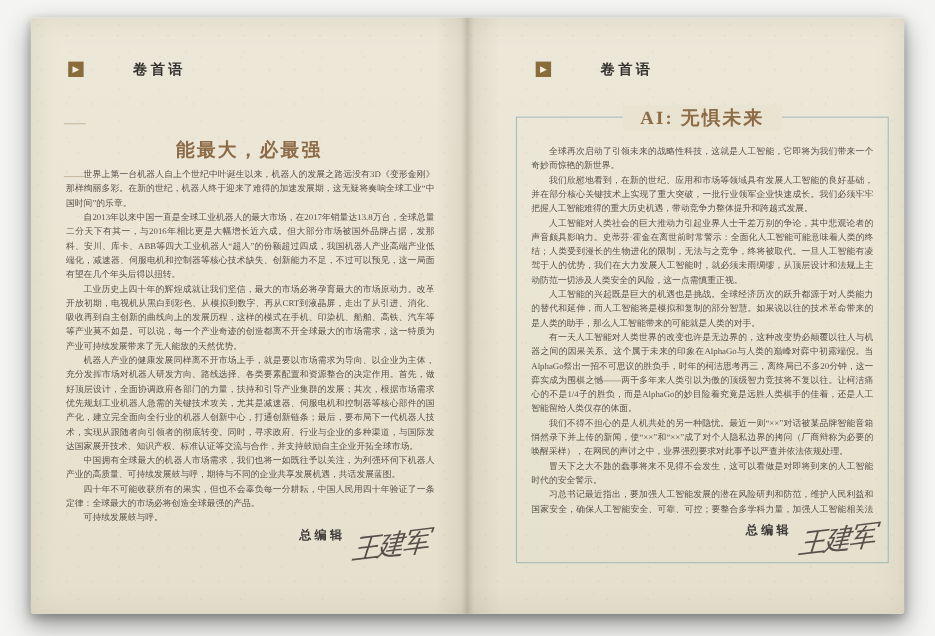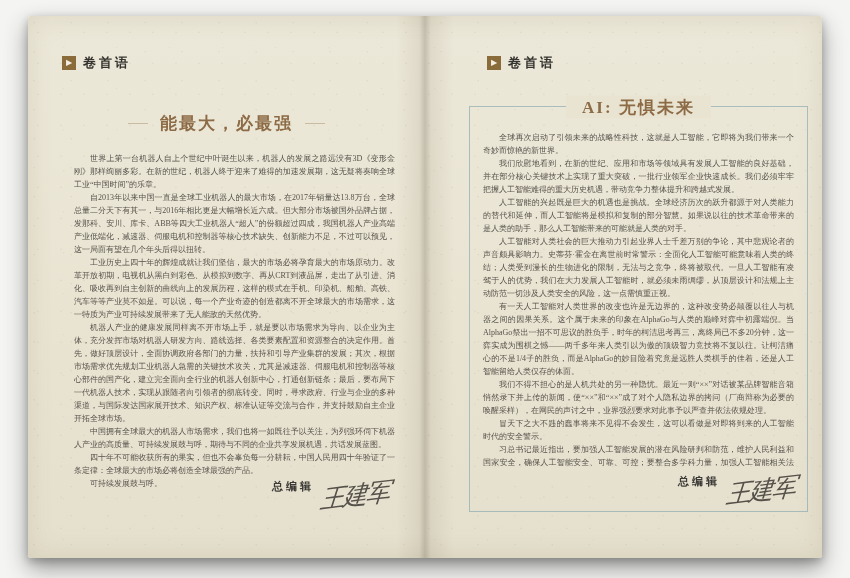--- a/index.html
+++ b/index.html
@@ -14,26 +14,26 @@
     box-shadow:inset 0 0 26px rgba(120,100,60,.14),0 10px 22px rgba(40,40,40,.45),0 3px 8px rgba(40,40,40,.28);
     display:flex;}
   .page{width:50%;position:relative;height:100%;}
   .fold{position:absolute;left:50%;top:0;bottom:0;width:58px;transform:translateX(-50%);pointer-events:none;
     background:linear-gradient(to right,rgba(90,75,50,0) 0%,rgba(90,75,50,.09) 40%,rgba(58,46,28,.22) 50%,rgba(90,75,50,.09) 60%,rgba(90,75,50,0) 100%);}
   .hdr{position:absolute;top:38px;display:flex;align-items:center;gap:7px;}
   .page.left .hdr{left:34px;}
   .page.right .hdr{left:62px;}
   .hdr-icon{width:14px;height:14px;background:#8a6b3a;color:#f4efe2;font-size:8px;line-height:14px;
     text-align:center;display:inline-block;font-family:"DejaVu Sans",sans-serif;}
-  .hdr-label{font-weight:bold;font-size:13px;color:#35332f;letter-spacing:3px;}
-  .title-row{position:absolute;left:0;right:0;text-align:center;display:flex;align-items:center;justify-content:center;gap:12px;}
+  .hdr-label{font-weight:bold;font-size:13px;color:#35332f;letter-spacing:3px;margin-left:38px;}
+  .title-row{position:absolute;left:0;right:0;text-align:center;display:flex;justify-content:center;gap:12px;flex-direction:column;}
   .lp-title-row{top:96px;left:30px;right:30px;}
   .page-title{font-weight:bold;font-size:17px;color:#8d6b46;letter-spacing:2px;white-space:nowrap;}
   .title-rule{height:1px;width:20px;background:rgba(141,107,70,.35);}
-  .lp-body{position:absolute;top:136px;left:32px;right:30px;bottom:70px;overflow:hidden;margin-left:14px;}
+  .lp-body{position:absolute;top:136px;left:32px;right:30px;bottom:70px;overflow:hidden;}
   .bodytext p{margin:0;text-indent:2em;font-size:8px;line-height:13px;color:#57524b;text-align:justify;}
   .sig{display:flex;gap:6px;}
   .lp-sig{position:absolute;right:36px;bottom:46px;}
   .sig-label{font-weight:bold;font-size:11px;letter-spacing:3px;color:#3c3a36;padding-bottom:8px;}
   .sig-name{display:inline-block;font-size:25px;color:#46423c;font-style:italic;letter-spacing:-2px;
     transform:rotate(-7deg) skewX(-12deg);opacity:.9;}
   
   .frame{position:absolute;top:90px;left:44px;right:14px;bottom:46px;border:1px solid rgba(125,162,172,.6);}
   .rp-title-row{position:absolute;top:0;left:0;right:0;transform:translateY(-50%);display:flex;justify-content:center;}
   .rp-title-row .page-title{background:#e9e4d2;padding:0 16px;text-align:center;}
@@ -75,22 +75,22 @@
       <span class="hdr-icon">▶</span>
       <span class="hdr-label">卷首语</span>
     </div>
     <div class="frame">
       <div class="rp-title-row">
         <span class="page-title">AI: 无惧未来</span>
       </div>
       <div class="rp-body bodytext">
         <p>全球再次启动了引领未来的战略性科技，这就是人工智能，它即将为我们带来一个奇妙而惊艳的新世界。</p>
         <p>我们欣慰地看到，在新的世纪、应用和市场等领域具有发展人工智能的良好基础，并在部分核心关键技术上实现了重大突破，一批行业领军企业快速成长。我们必须牢牢把握人工智能难得的重大历史机遇，带动竞争力整体提升和跨越式发展。</p>
+        <p>人工智能对人类社会的巨大推动力引起业界人士千差万别的争论，其中悲观论者的声音颇具影响力。史蒂芬·霍金在离世前时常警示：全面化人工智能可能意味着人类的终结；人类受到漫长的生物进化的限制，无法与之竞争，终将被取代。一旦人工智能有凌驾于人的优势，我们在大力发展人工智能时，就必须未雨绸缪，从顶层设计和法规上主动防范一切涉及人类安全的风险，这一点需慎重正视。</p>
         <p>人工智能的兴起既是巨大的机遇也是挑战。全球经济历次的跃升都源于对人类能力的替代和延伸，而人工智能将是模拟和复制的部分智慧。如果说以往的技术革命带来的是人类的助手，那么人工智能带来的可能就是人类的对手。</p>
-        <p>人工智能对人类社会的巨大推动力引起业界人士千差万别的争论，其中悲观论者的声音颇具影响力。史蒂芬·霍金在离世前时常警示：全面化人工智能可能意味着人类的终结；人类受到漫长的生物进化的限制，无法与之竞争，终将被取代。一旦人工智能有凌驾于人的优势，我们在大力发展人工智能时，就必须未雨绸缪，从顶层设计和法规上主动防范一切涉及人类安全的风险，这一点需慎重正视。</p>
         <p>有一天人工智能对人类世界的改变也许是无边界的，这种改变势必颠覆以往人与机器之间的因果关系。这个属于未来的印象在AlphaGo与人类的巅峰对弈中初露端倪。当AlphaGo祭出一招不可思议的胜负手，时年的柯洁思考再三，离终局已不多20分钟，这一弈实成为围棋之憾——两千多年来人类引以为傲的顶级智力竞技将不复以往。让柯洁痛心的不是1/4子的胜负，而是AlphaGo的妙目险着究竟是远胜人类棋手的佳着，还是人工智能留给人类仅存的体面。</p>
         <p>我们不得不担心的是人机共处的另一种隐忧。最近一则“××”对话被某品牌智能音箱悄然录下并上传的新闻，使“××”和“××”成了对个人隐私边界的拷问（厂商辩称为必要的唤醒采样），在网民的声讨之中，业界强烈要求对此事予以严查并依法依规处理。</p>
         <p>冒天下之大不韪的蠢事将来不见得不会发生，这可以看做是对即将到来的人工智能时代的安全警示。</p>
         <p>习总书记最近指出，要加强人工智能发展的潜在风险研判和防范，维护人民利益和国家安全，确保人工智能安全、可靠、可控；要整合多学科力量，加强人工智能相关法律、伦理、社会问题研究，建立健全保障人工智能健康发展的法律法规、制度体系、伦理道德。</p>
 
       </div>
       <div class="sig rp-sig">
         <span class="sig-label">总编辑</span>
         <span class="sig-name">王建军</span>
       </div>

